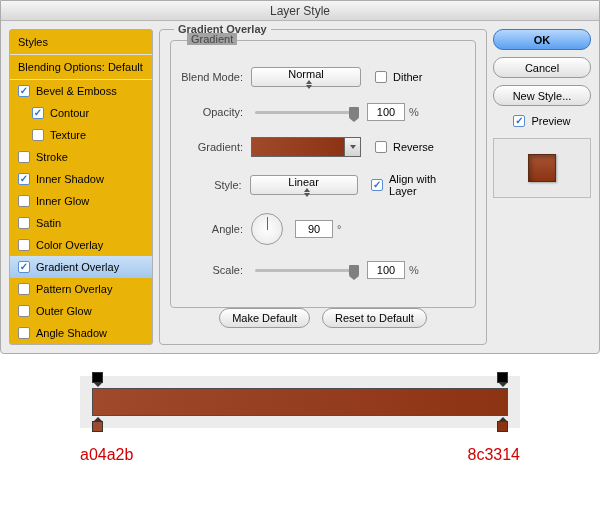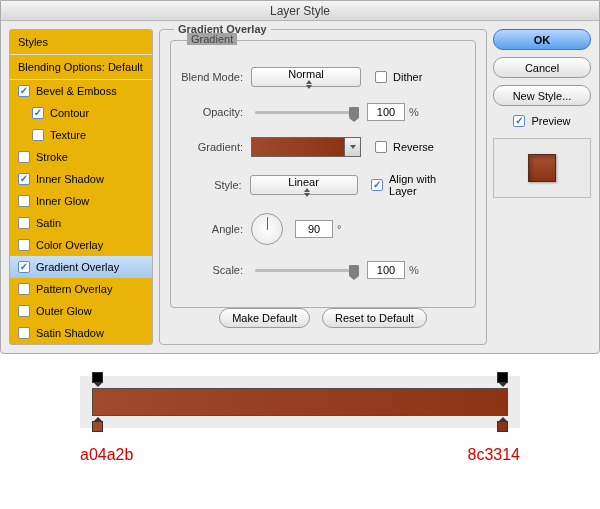--- a/index.html
+++ b/index.html
@@ -114,21 +114,21 @@
           <div class="side-item">
             <span class="cb"></span>
             <span>Pattern Overlay</span>
           </div>
           <div class="side-item">
             <span class="cb"></span>
             <span>Outer Glow</span>
           </div>
           <div class="side-item">
             <span class="cb"></span>
-            <span>Satin Shadow</span>
+            <span>Angle Shadow</span>
           </div>
         </div>
     </div>
 
     <div class="panel">
       <div class="group">
         <span class="group-title">Gradient Overlay</span>
         <div class="inner-group">
           <span class="inner-title">Gradient</span>
 

